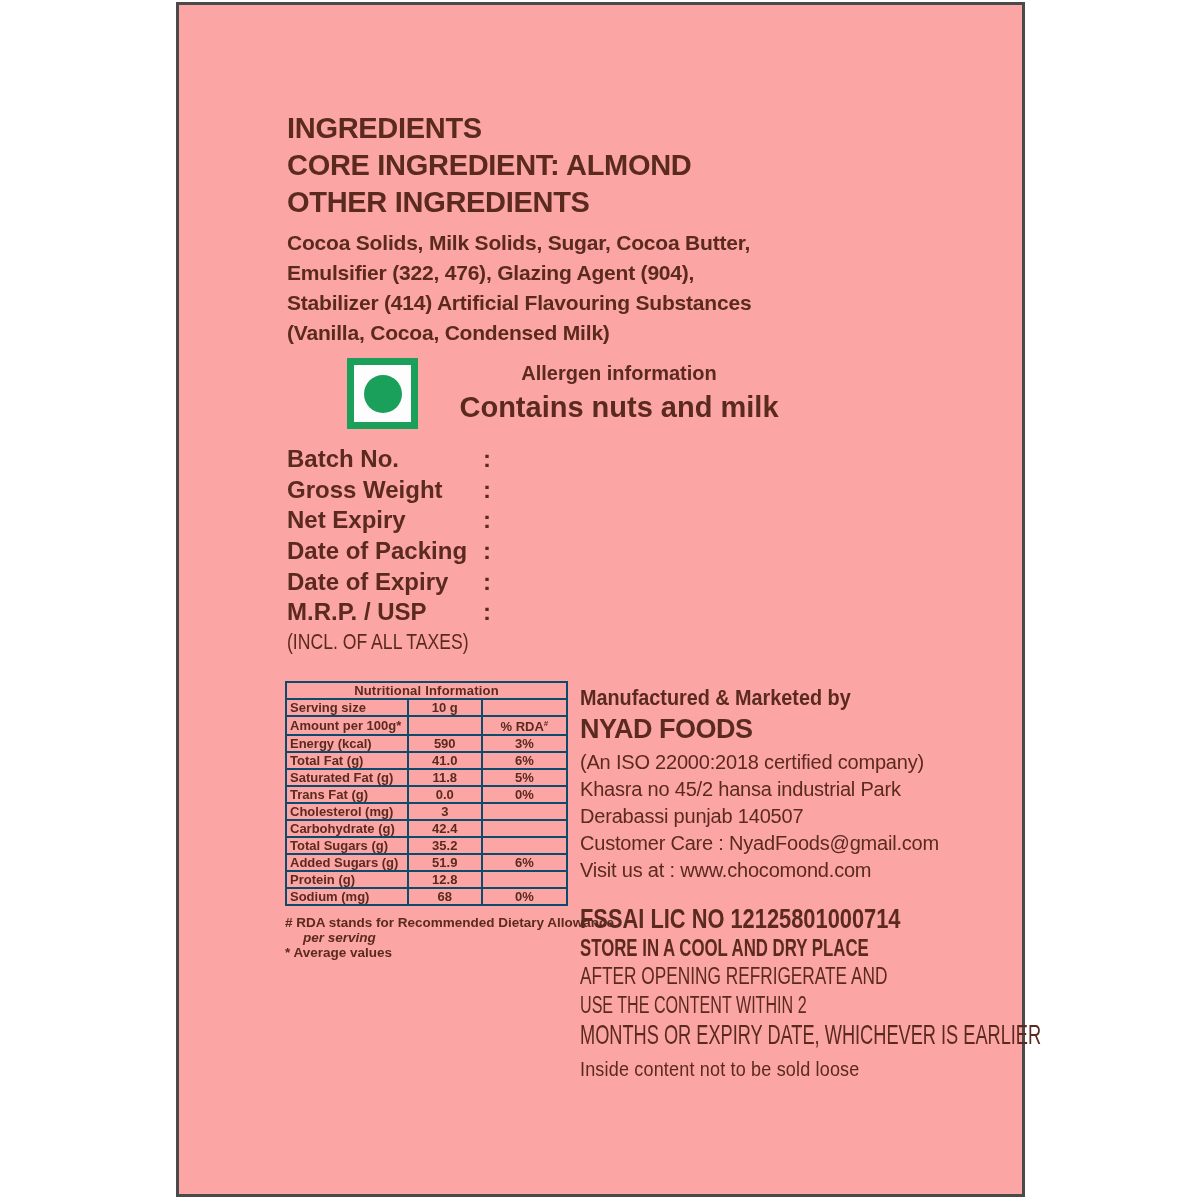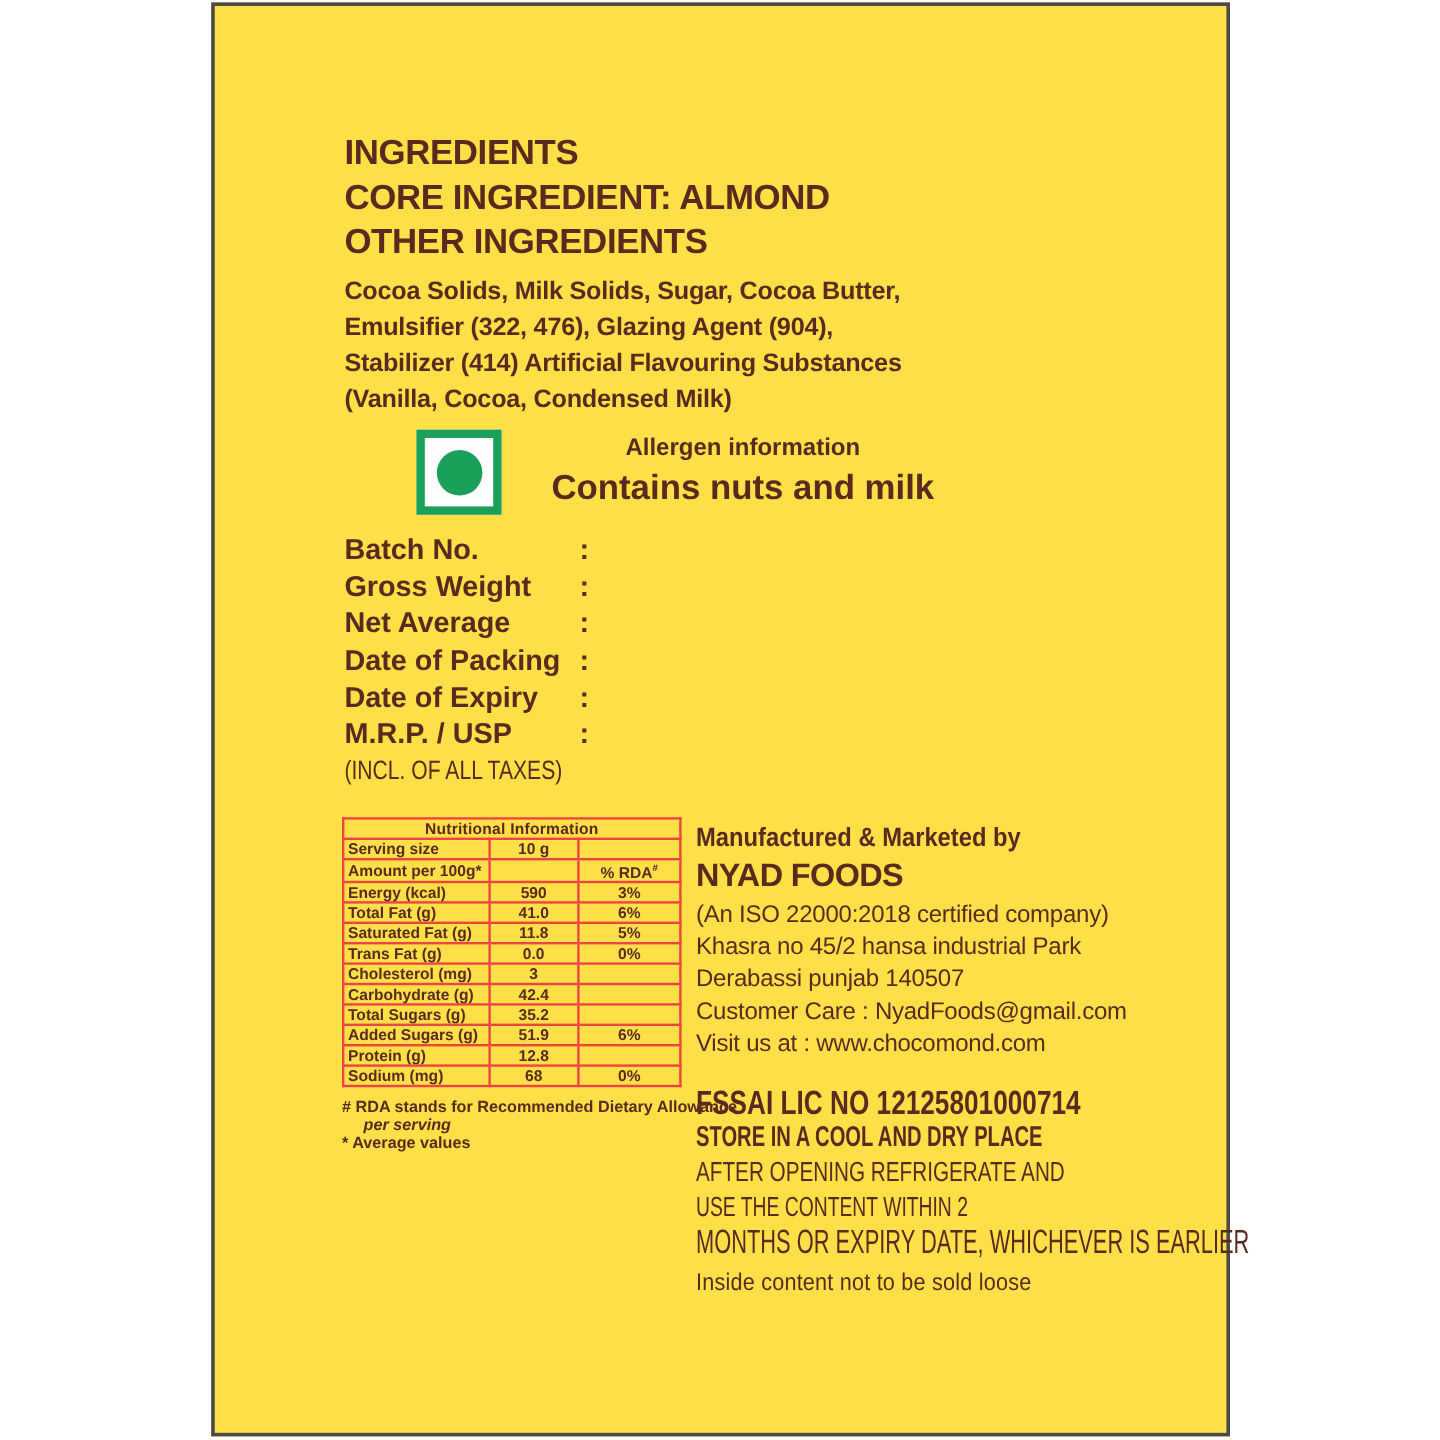--- a/index.html
+++ b/index.html
@@ -8,21 +8,21 @@
     background: #ffffff;
     font-family: "Liberation Sans", "DejaVu Sans", sans-serif;
     color: #5b2a1f;
     overflow: hidden;
   }
   .page { position: relative; width: 1200px; height: 1200px; }
   .label-border {
     position: absolute; left: 176px; top: 2px;
     width: 849px; height: 1195px;
     border: 3px solid #4a4a4a;
-    background: #fde047;
+    background: #fca5a5;
   }
   .abs { position: absolute; }
 
   
   .ingredients { left: 108px; top: 105px; }
   .ing-heading {
     font-size: 29px; font-weight: 700; line-height: 37px;
     letter-spacing: -0.3px; white-space: nowrap;
   }
   .ing-body {
@@ -60,21 +60,21 @@
   .cx70 { transform: scaleX(0.70); }
   .cx65 { transform: scaleX(0.65); }
 
   
   .nutri-wrap { left: 106px; top: 676px; }
   table.nutri {
     border-collapse: collapse; width: 283px;
     color: #5b2a1f;
   }
   table.nutri td {
-    border: 2px solid #ef4444;
+    border: 2px solid #0c4a6e;
     font-size: 13px; font-weight: 700;
     padding: 0 3px; height: 17px; line-height: 14px;
     white-space: nowrap;
   }
   td.t-title {
     text-align: center; font-size: 19px; font-weight: 700;
     height: 26px; line-height: 24px; letter-spacing: 0.2px;
   }
   td.col-label { width: 120px; }
   td.col-val   { width: 73px; text-align: center; }
@@ -130,21 +130,21 @@
     <div class="abs batch">
       <div class="batch-row">
         <span class="batch-label">Batch No.</span>
         <span class="batch-sep">:</span>
       </div>
       <div class="batch-row">
         <span class="batch-label">Gross Weight</span>
         <span class="batch-sep">:</span>
       </div>
       <div class="batch-row">
-        <span class="batch-label">Net Average</span>
+        <span class="batch-label">Net Expiry</span>
         <span class="batch-sep">:</span>
       </div>
       <div class="batch-row">
         <span class="batch-label">Date of Packing</span>
         <span class="batch-sep">:</span>
       </div>
       <div class="batch-row">
         <span class="batch-label">Date of Expiry</span>
         <span class="batch-sep">:</span>
       </div>

